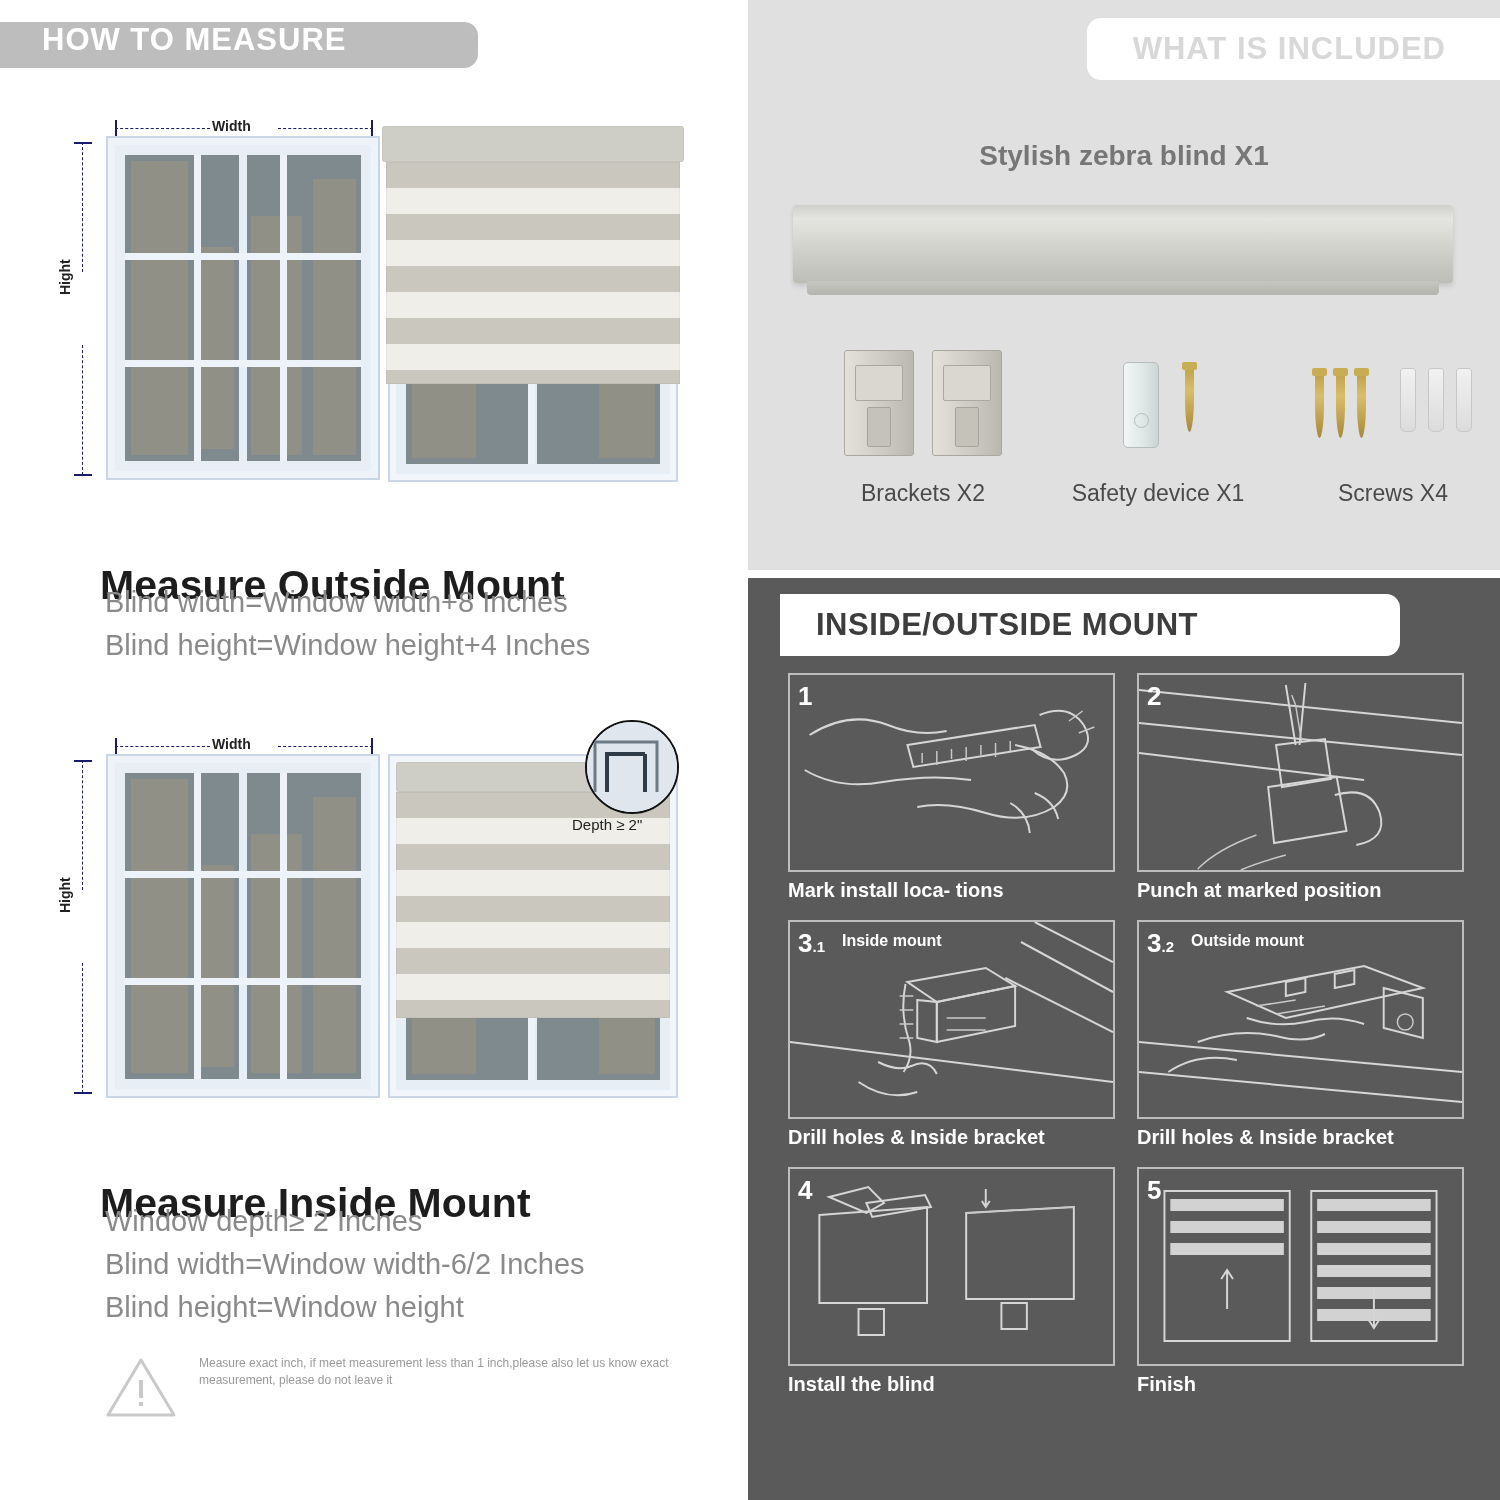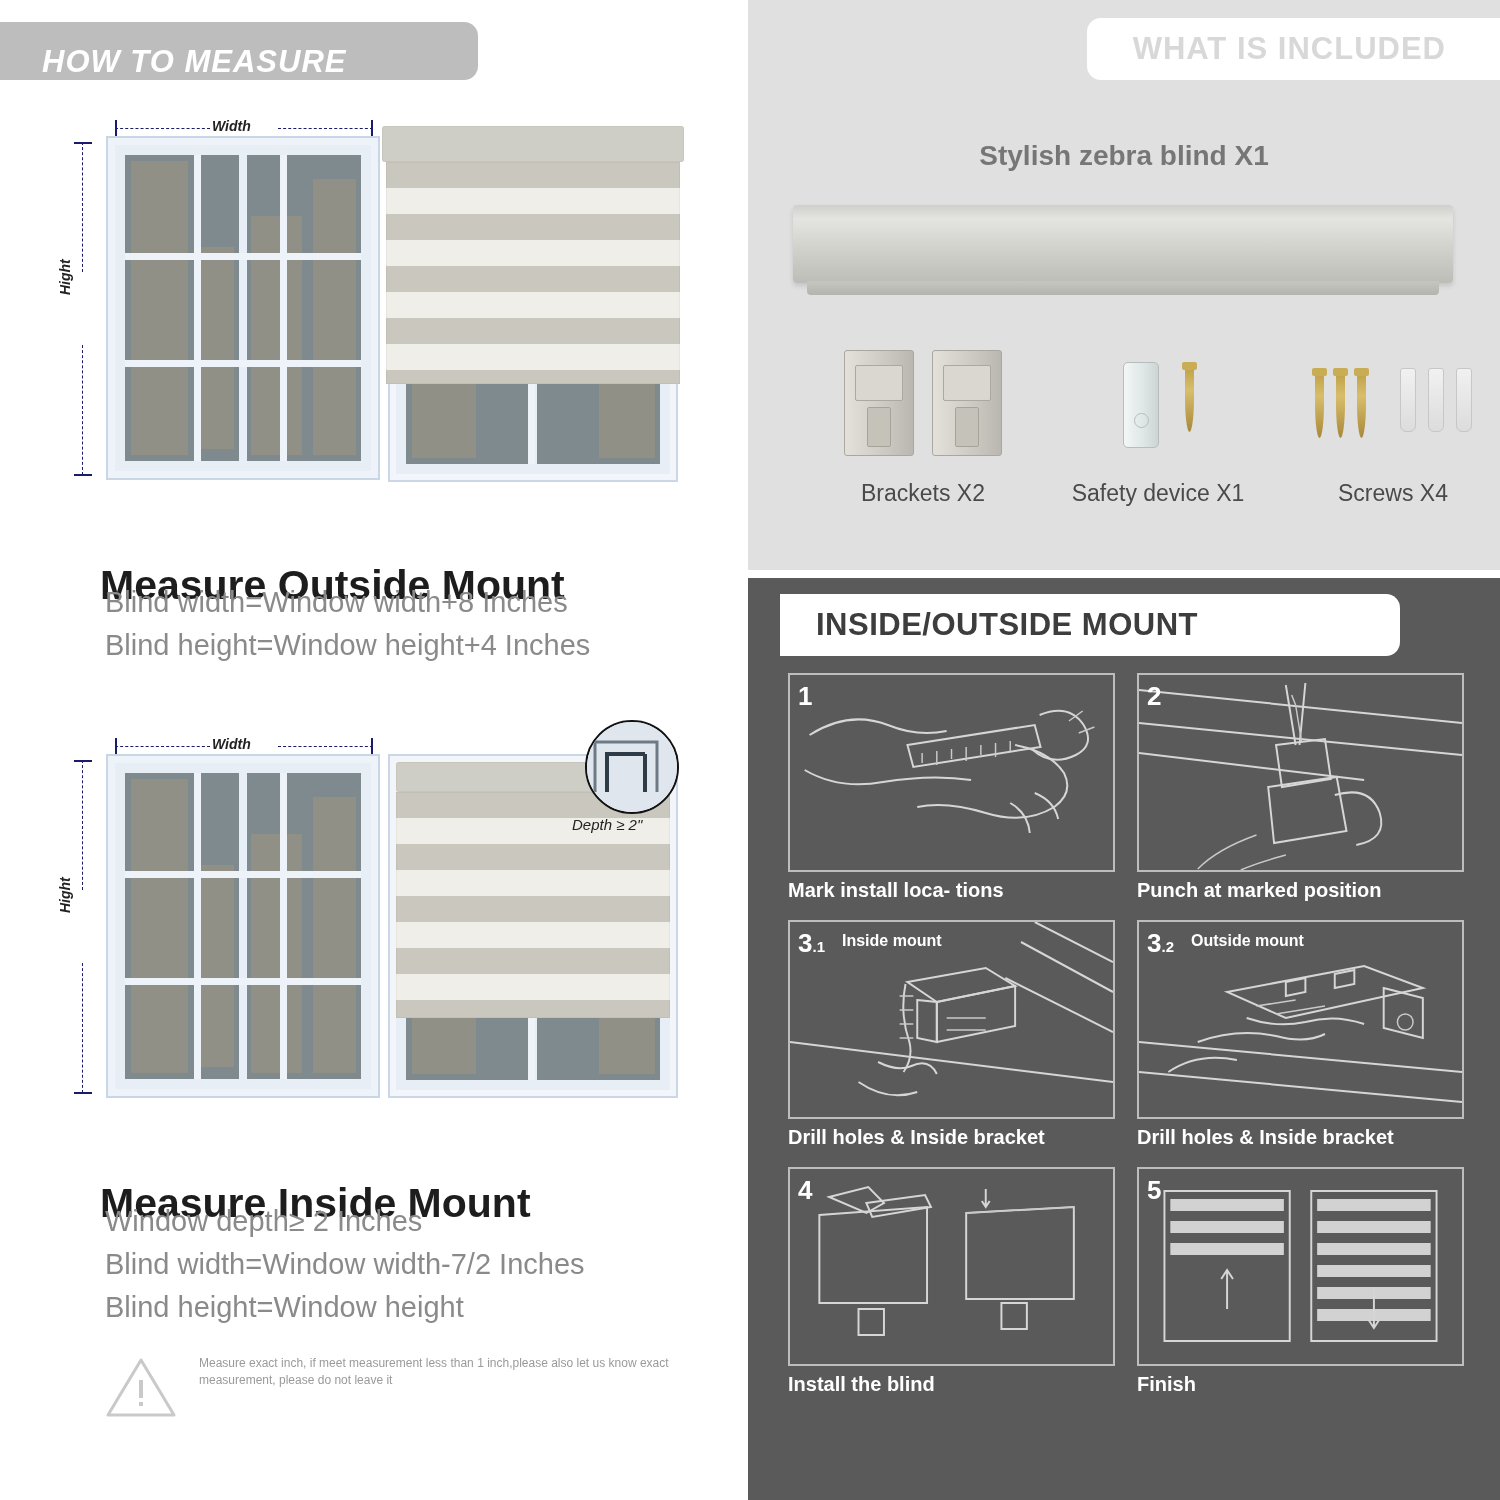--- a/index.html
+++ b/index.html
@@ -11,35 +11,34 @@
     position:relative;
   }
   .page{position:relative;width:1500px;height:1500px;}
 
   
   .left{
     position:absolute;left:0;top:0;width:740px;height:1500px;
     background:#ffffff;
   }
   .badge{
-    display:flex;align-items:flex-end;
-    height:58px;
+    display:flex;align-items:flex-start;
+    height:46px;
     background:#bdbdbd;
     border-radius:0 14px 14px 0;
     padding-left:42px;
     box-sizing:border-box;
-    font-style:italic;
   }
   .badge span{
     color:#ffffff;font-size:31px;font-weight:bold;letter-spacing:1px;
   }
   .left .badge{position:absolute;left:0;top:22px;width:478px;}
 
   
-  .diag{position:absolute;font-style:italic;}
+  .diag{position:absolute;}
   .diag-outside{left:60px;top:110px;width:620px;height:400px;}
   .diag-inside{left:60px;top:728px;width:620px;height:400px;}
 
   .wlabel{
     position:absolute;font-size:14px;color:#222;font-weight:bold;
   }
   .arrowline{
     position:absolute;border-top:1.5px dashed #1b1b6b;
   }
   .arrowline.v{border-top:none;border-left:1.5px dashed #1b1b6b;}
@@ -329,21 +328,21 @@
           <path d="M8 70 L8 20 L70 20 L70 70" fill="none" stroke="#6d7a85" stroke-width="3"></path>
           <path d="M20 70 L20 32 L58 32" fill="none" stroke="#2f3b46" stroke-width="4"></path>
           <path d="M58 32 L58 70" fill="none" stroke="#2f3b46" stroke-width="4"></path>
         </svg>
       </div>
       <div class="depth-label" style="left:512px;top:88px;">Depth ≥ 2"</div>
     </div>
 
     <h2 class="h1" style="left:100px;top:1146px;">Measure Inside Mount</h2>
     <div class="p" style="left:105px;top:1205px;">Window depth≥ 2 Inches</div>
-    <div class="p" style="left:105px;top:1248px;">Blind width=Window width-7/2 Inches</div>
+    <div class="p" style="left:105px;top:1248px;">Blind width=Window width-6/2 Inches</div>
     <div class="p" style="left:105px;top:1291px;">Blind height=Window height</div>
 
     <div class="note">
       <div class="tri">
         <svg width="72" height="64" viewBox="0 0 72 64">
           <path d="M36 5 L69 60 L3 60 Z" fill="none" stroke="#c9c9c9" stroke-width="3" stroke-linejoin="round"></path>
           <rect x="34" y="25" width="4" height="18" fill="#c9c9c9"></rect>
           <rect x="34" y="47" width="4" height="4" fill="#c9c9c9"></rect>
         </svg>
       </div>

